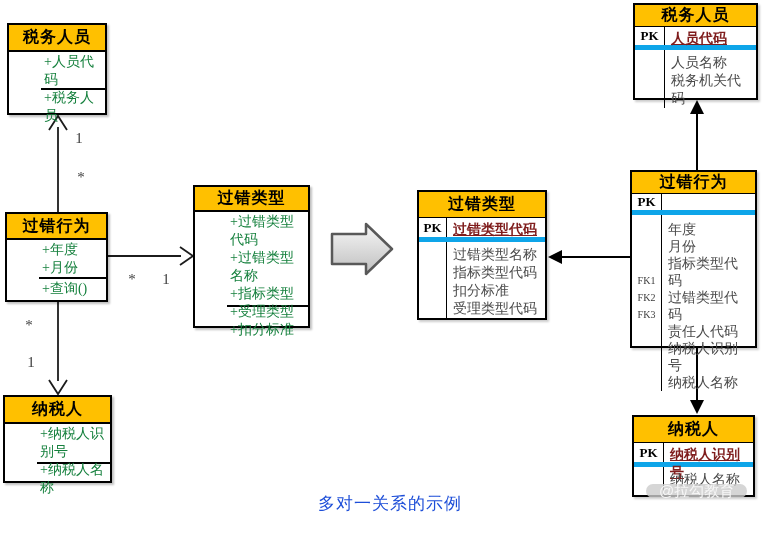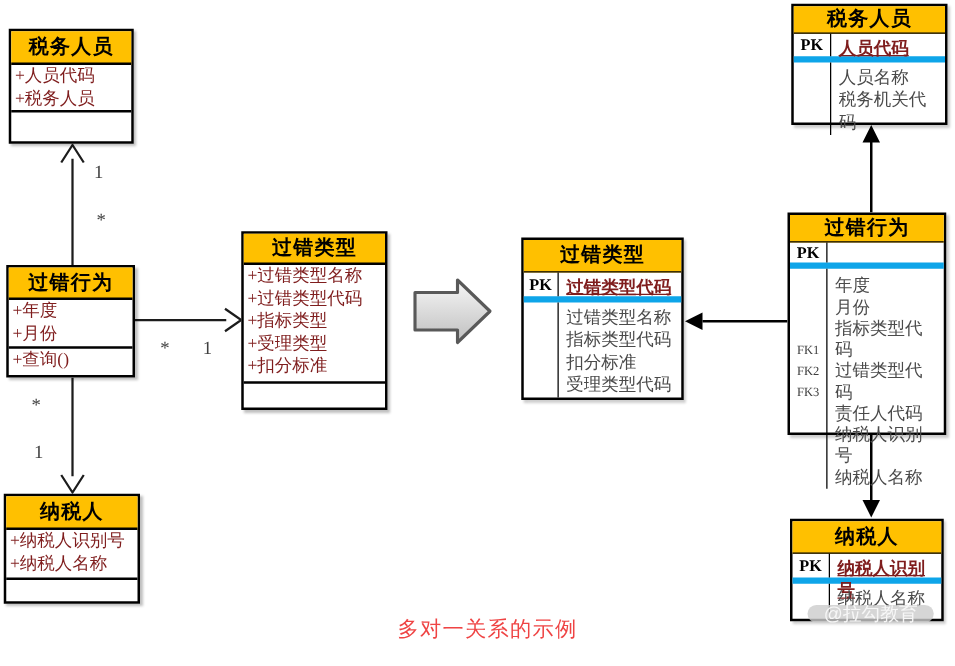--- a/index.html
+++ b/index.html
@@ -8,21 +8,21 @@
   #canvas { position: relative; width: 764px; height: 533px; background: #ffffff; overflow: hidden; }
   #connectors { position: absolute; left: 0; top: 0; pointer-events: none; }
 
   
   .uml { position: absolute; border: 2px solid #000; background: #fff;
          box-shadow: 2px 2px 2px rgba(0,0,0,.25); display: flex; flex-direction: column; }
   .uml-h { background: #FFC000; border-bottom: 2px solid #000; font-weight: bold;
            font-size: 16px; color: #000; display: flex; align-items: center; justify-content: center;
            letter-spacing: 1px; }
   .uml-c { border-bottom: 2px solid #000; font-size: 14px; line-height: 18px;
-           color: #7f1d1d; padding: 1px 2px 0 3px; }
+           color: #15803d; padding: 1px 2px 0 3px; margin-left: 32px; }
   .uml-c.last { border-bottom: none; flex: 1; }
 
   
   .er { position: absolute; border: 2px solid #000; background: #fff;
         box-shadow: 2px 2px 2px rgba(0,0,0,.2); display: flex; flex-direction: column; }
   .er-h { background: #FFC000; border-bottom: 1px solid #000; font-weight: bold; font-size: 16px;
           color: #000; display: flex; align-items: center; justify-content: center; letter-spacing: 1px; }
   .er-pkrow { display: flex; border-bottom: 5px solid #0ea5e9; }
   .er-keyhead { width: 30px; border-right: 1px solid #000; font-weight: bold; font-size: 13px;
                 display: flex; align-items: center; justify-content: center; color: #000; }
@@ -34,21 +34,21 @@
   .er-bnames { flex: 1; padding: 4px 4px 0 6px; font-size: 14px; color: #4a4a4a; }
   .er-bkeys div, .er-bnames div { line-height: 18px; min-height: 18px; }
   .er.tight .er-bkeys div, .er.tight .er-bnames div { line-height: 17px; min-height: 17px; }
   .er.tight .er-bkeys, .er.tight .er-bnames { padding-top: 6px; }
 
   
   .mult { position: absolute; width: 18px; text-align: center; font-size: 15px; color: #404040; }
 
   
   .caption { position: absolute; left: 280px; top: 492px; width: 220px; text-align: center;
-             font-size: 17px; color: #ef4444; font-family: "Liberation Sans", sans-serif; letter-spacing: 1px; }
+             font-size: 17px; color: #1d4ed8; font-family: "Liberation Sans", sans-serif; letter-spacing: 1px; }
   .watermark { position: absolute; left: 646px; top: 484px; height: 14px; padding: 0 13px;
                background: rgba(204,204,204,0.8); border-radius: 15px; color: #f7f7f7;
                font-size: 15px; display: flex; align-items: center;
                font-family: "Liberation Sans", sans-serif; }
 </style>
 </head>
 <body>
 
 <div id="canvas">
 
@@ -106,22 +106,22 @@
     <div class="uml-c" style="height:40px;">
       <div>+纳税人识别号</div>
       <div>+纳税人名称</div>
     </div>
     <div class="uml-c last"></div>
   </div>
 
   <div class="uml" style="left:193px; top:185px; width:117px; height:143px;">
     <div class="uml-h" style="height:25px;">过错类型</div>
     <div class="uml-c" style="height:95px;">
+      <div>+过错类型代码</div>
       <div>+过错类型名称</div>
-      <div>+过错类型代码</div>
       <div>+指标类型</div>
       <div>+受理类型</div>
       <div>+扣分标准</div>
     </div>
     <div class="uml-c last"></div>
   </div>
 
   <div class="mult" style="left:70px; top:130px;">1</div>
   <div class="mult" style="left:72px; top:169px;">*</div>
   <div class="mult" style="left:123px; top:271px;">*</div>

